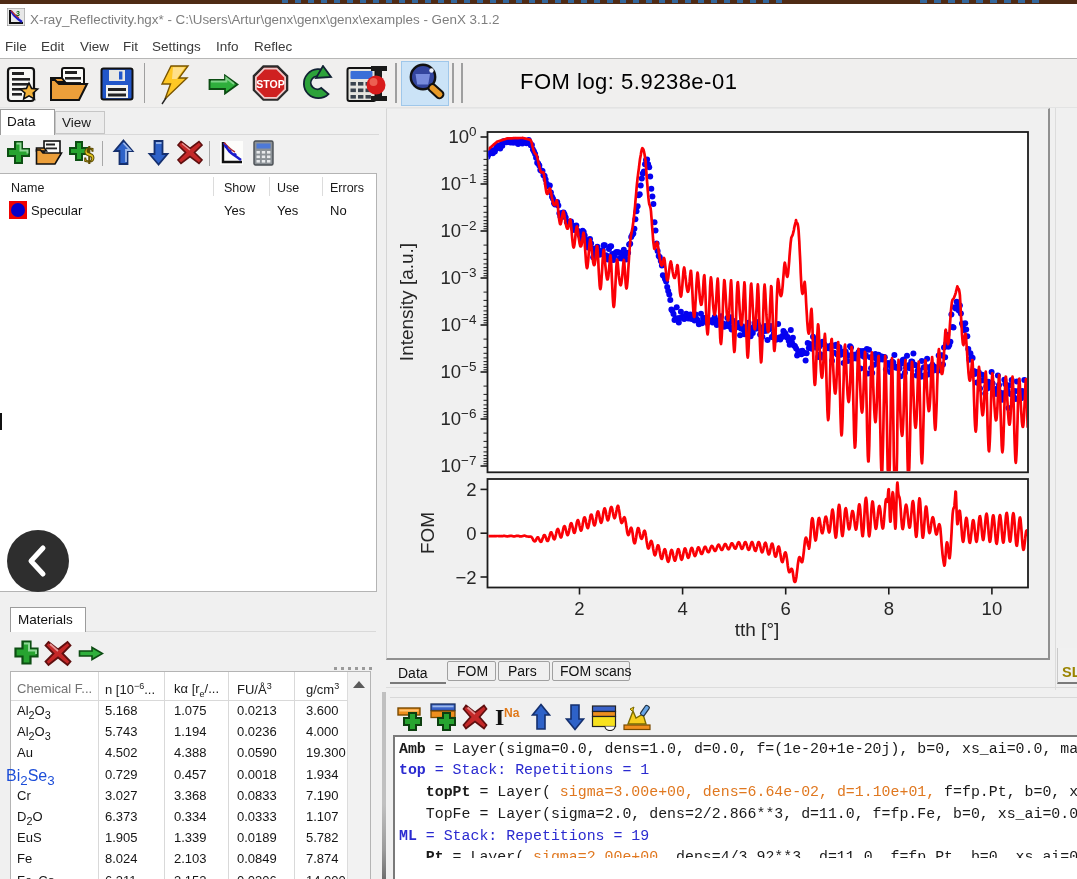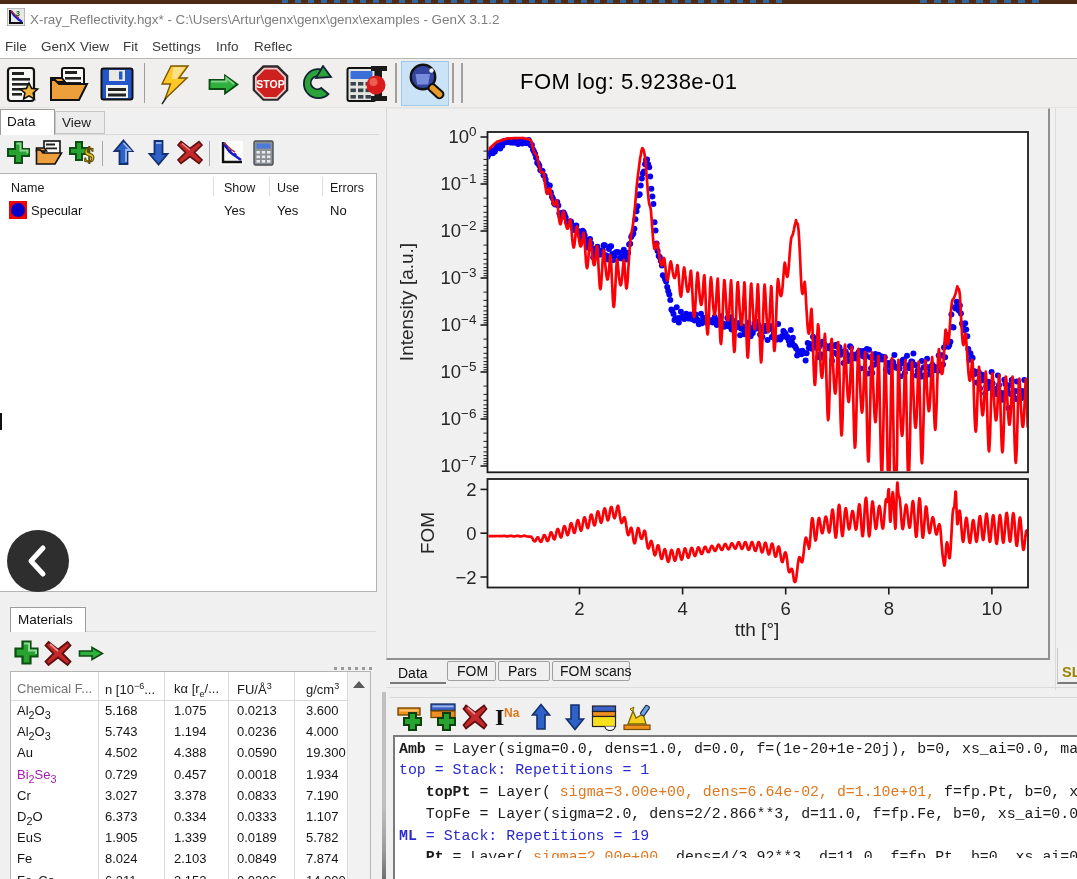--- a/index.html
+++ b/index.html
@@ -21,21 +21,21 @@
 <path d="M3 2 L3 15 L16 15" stroke="#111" stroke-width="2" fill="none"></path>
 <path d="M4 3 C6 7,8 9,11 11 L15 14" stroke="#1a1acc" stroke-width="2.2" fill="none"></path>
 <path d="M4 2.5 C7 6,9 8,12 10" stroke="#b03030" stroke-width="1.2" fill="none"></path>
 <text x="9" y="8" font-size="7" fill="#0a5a0a" font-weight="bold">3</text>
 </svg>
   </div>
 <div class="abs" style="left:30px;top:12px;font-size:13.4px;color:#7e7e7e;white-space:pre">X-ray_Reflectivity.hgx* - C:\Users\Artur\genx\genx\genx\examples - GenX 3.1.2</div>
 
 <div class="abs" style="left:0;top:36px;width:1077px;height:22px;background:#fff;color:#3a3a3a;font-size:13.5px">
 <span class="abs" style="left:5px;top:3px">File</span>
-<span class="abs" style="left:41px;top:3px">GenX</span>
+<span class="abs" style="left:41px;top:3px">Edit</span>
 <span class="abs" style="left:80px;top:3px">View</span>
 <span class="abs" style="left:123px;top:3px">Fit</span>
 <span class="abs" style="left:152px;top:3px">Settings</span>
 <span class="abs" style="left:216px;top:3px">Info</span>
 <span class="abs" style="left:254px;top:3px">Reflec</span>
 </div>
 
 <div class="abs" style="left:0;top:58px;width:1077px;height:50px;background:#f0efee;border-top:1px solid #b7b7b6;border-bottom:1px solid #e3e3e3"></div>
 
 <div class="abs" style="left:144px;top:63px;width:1px;height:40px;background:#9f9f9f"></div>
@@ -297,28 +297,28 @@
 <div class="abs" style="left:17px;top:724.2px;font-size:13px;color:#151515">Al<sub>2</sub>O<sub>3</sub></div>
 <div class="abs" style="left:105px;top:724.2px;font-size:13px;color:#151515">5.743</div>
 <div class="abs" style="left:174px;top:724.2px;font-size:13px;color:#151515">1.194</div>
 <div class="abs" style="left:237px;top:724.2px;font-size:13px;color:#151515">0.0236</div>
 <div class="abs" style="left:306px;top:724.2px;font-size:13px;color:#151515">4.000</div>
 <div class="abs" style="left:17px;top:745.4000000000001px;font-size:13px;color:#151515">Au</div>
 <div class="abs" style="left:105px;top:745.4000000000001px;font-size:13px;color:#151515">4.502</div>
 <div class="abs" style="left:174px;top:745.4000000000001px;font-size:13px;color:#151515">4.388</div>
 <div class="abs" style="left:237px;top:745.4000000000001px;font-size:13px;color:#151515">0.0590</div>
 <div class="abs" style="left:306px;top:745.4000000000001px;font-size:13px;color:#151515">19.300</div>
-<div class="abs" style="left:17px;top:766.6000000000001px;font-size:13px;color:#a21caf">Bi<sub>2</sub>Se<sub>3</sub></div>
+<div class="abs" style="left:6px;top:766.6000000000001px;font-size:16px;color:#1d4ed8">Bi<sub>2</sub>Se<sub>3</sub></div>
 <div class="abs" style="left:105px;top:766.6000000000001px;font-size:13px;color:#151515">0.729</div>
 <div class="abs" style="left:174px;top:766.6000000000001px;font-size:13px;color:#151515">0.457</div>
 <div class="abs" style="left:237px;top:766.6000000000001px;font-size:13px;color:#151515">0.0018</div>
 <div class="abs" style="left:306px;top:766.6000000000001px;font-size:13px;color:#151515">1.934</div>
 <div class="abs" style="left:17px;top:787.8000000000002px;font-size:13px;color:#151515">Cr</div>
 <div class="abs" style="left:105px;top:787.8000000000002px;font-size:13px;color:#151515">3.027</div>
-<div class="abs" style="left:174px;top:787.8000000000002px;font-size:13px;color:#151515">3.378</div>
+<div class="abs" style="left:174px;top:787.8000000000002px;font-size:13px;color:#151515">3.368</div>
 <div class="abs" style="left:237px;top:787.8000000000002px;font-size:13px;color:#151515">0.0833</div>
 <div class="abs" style="left:306px;top:787.8000000000002px;font-size:13px;color:#151515">7.190</div>
 <div class="abs" style="left:17px;top:809.0000000000002px;font-size:13px;color:#151515">D<sub>2</sub>O</div>
 <div class="abs" style="left:105px;top:809.0000000000002px;font-size:13px;color:#151515">6.373</div>
 <div class="abs" style="left:174px;top:809.0000000000002px;font-size:13px;color:#151515">0.334</div>
 <div class="abs" style="left:237px;top:809.0000000000002px;font-size:13px;color:#151515">0.0333</div>
 <div class="abs" style="left:306px;top:809.0000000000002px;font-size:13px;color:#151515">1.107</div>
 <div class="abs" style="left:17px;top:830.2000000000003px;font-size:13px;color:#151515">EuS</div>
 <div class="abs" style="left:105px;top:830.2000000000003px;font-size:13px;color:#151515">1.905</div>
 <div class="abs" style="left:174px;top:830.2000000000003px;font-size:13px;color:#151515">1.339</div>
@@ -1032,19 +1032,19 @@
 <path d="M7 7 l4 -2 -1.5 4.5 z" fill="#f7cf1e" stroke="#7a6a00" stroke-width="1"></path>
 <rect x="20" y="3" width="4.5" height="11" rx="1.5" transform="rotate(35 22 8)" fill="#6aa7e8" stroke="#234" stroke-width="1.2"></rect>
 </svg>
   </div>
 
 <div class="abs" style="left:382px;top:692px;width:4px;height:187px;background:linear-gradient(180deg,#c0c0c0 0 60%,#9a9a9a 85%,#6f6f6f)"></div>
 
 <div class="abs" style="left:393px;top:735px;width:684px;height:144px;background:#fff;border:2px solid #7a7a7a;border-right:none;border-bottom:none"></div>
 <div class="abs" style="left:399px;top:738.5px;width:678px;height:119px;overflow:hidden;font-family:'Liberation Mono',monospace;font-size:14.9px;line-height:21.8px;color:#1a1a1a">
     <div style="white-space:pre"><span style="font-weight:bold">Amb</span> = Layer(sigma=0.0, dens=1.0, d=0.0, f=(1e-20+1e-20j), b=0, xs_ai=0.0, ma</div>
-    <div style="white-space:pre"><span class="bl"><span style="font-weight:normal">top</span> = Stack: Repetitions = 1</span></div>
+    <div style="white-space:pre"><span class="bl"><span style="font-weight:bold">top</span> = Stack: Repetitions = 1</span></div>
     <div style="white-space:pre">&nbsp;&nbsp;&nbsp;<span style="font-weight:bold">topPt</span> = Layer( <span class="or">sigma=3.00e+00,</span> <span class="or">dens=6.64e-02,</span> <span class="or">d=1.10e+01,</span> f=fp.Pt, b=0, x</div>
     <div style="white-space:pre">&nbsp;&nbsp;&nbsp;<span style="font-weight:normal">TopFe</span> = Layer(sigma=2.0, dens=2/2.866**3, d=11.0, f=fp.Fe, b=0, xs_ai=0.0</div>
     <div style="white-space:pre"><span class="bl"><span style="font-weight:bold">ML</span> = Stack: Repetitions = 19</span></div>
     <div style="white-space:pre">&nbsp;&nbsp;&nbsp;<span style="font-weight:bold">Pt</span> = Layer( <span class="or">sigma=2.00e+00,</span> dens=4/3.92**3, d=11.0, f=fp.Pt, b=0, xs_ai=0</div>
     <div style="white-space:pre">&nbsp;&nbsp;&nbsp;<span style="font-weight:bold">Fe</span> = Layer( <span class="or">sigma=2.00e+00,</span> dens=2/2.866**3, <span class="or">d=1.10e+01,</span> f=fp.Fe, b=0, xs_ai</div>
   </div>
 
 </body></html>

